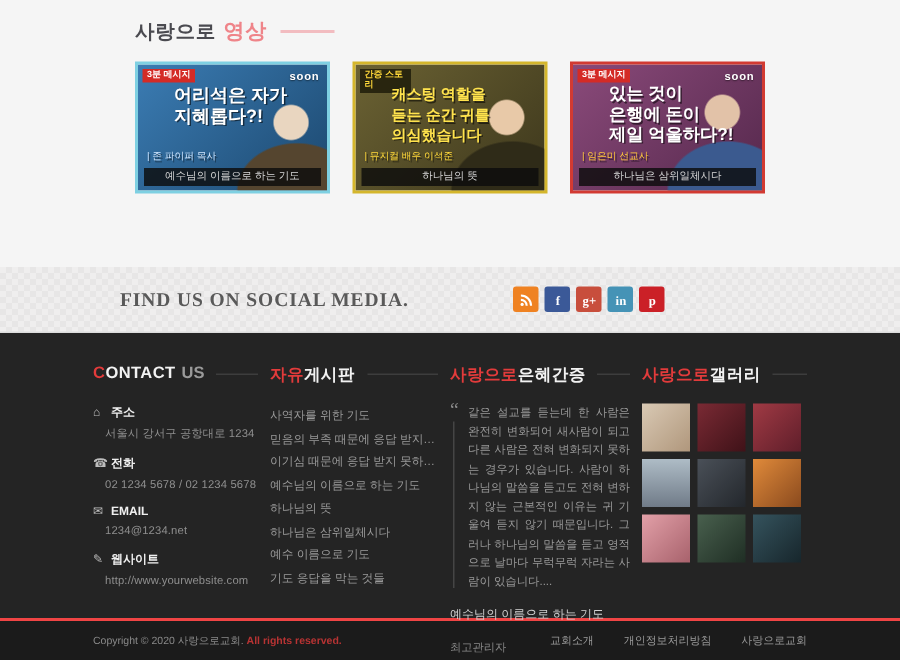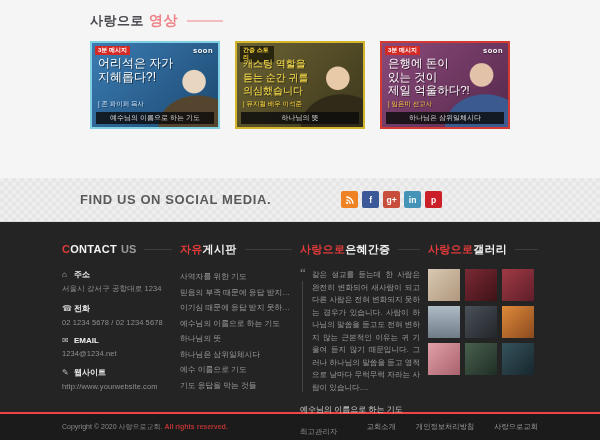--- a/index.html
+++ b/index.html
@@ -14,54 +14,54 @@
   .sec-head .t-line { width:36px; height:2px; background:#f2bcc0; margin-left:9px; }
 
   .cards { display:flex; margin-top:11px; }
   .card { position:relative; width:130px; height:88px; border:2px solid; margin-right:15px;
           overflow:hidden; cursor:pointer; }
   .badge { position:absolute; top:3px; left:3px; background:#d42b26; color:#fff;
            font-size:6px; font-weight:bold; padding:1px 3px; line-height:7px; }
   .badge.dark { background:rgba(28,26,8,.82); color:#ffd83a; max-width:34px; white-space:normal; }
   .channel { position:absolute; top:3px; right:5px; color:#fff; font-size:7.5px; font-weight:bold;
              letter-spacing:.5px; text-shadow:0 1px 1px rgba(0,0,0,.5); }
-  .vtitle { position:absolute; top:14px; left:6px; font-weight:normal; font-size:12px; line-height:13.5px;
+  .vtitle { position:absolute; top:14px; left:24px; font-weight:bold; font-size:12px; line-height:13.5px;
             text-shadow:1px 1px 0 rgba(0,0,0,.55); }
   .speaker { position:absolute; left:6px; bottom:18px; font-size:6.5px; text-shadow:1px 1px 0 rgba(0,0,0,.5); }
   .cap { position:absolute; left:4px; right:4px; bottom:3px; height:12px; background:rgba(12,12,12,.82);
          color:#d9d9d9; font-size:7px; line-height:12px; text-align:center; }
 
   
   .social { height:44px; background-color:#efeeee;
     background-image:
       linear-gradient(45deg,#e7e6e6 25%,transparent 25%,transparent 75%,#e7e6e6 75%),
       linear-gradient(45deg,#e7e6e6 25%,transparent 25%,transparent 75%,#e7e6e6 75%);
     background-size:8px 8px; background-position:0 0,4px 4px;
     display:flex; align-items:center; border-bottom:1px solid #dcdcdc; }
-  .social-inner { width:490px; margin:5px auto; display:flex; align-items:center; }
+  .social-inner { width:490px; margin:5px auto; display:flex; align-items:center;font-family:Liberation Serif, serif; }
   .social-title { font-size:13px; font-weight:bold; color:#595959; letter-spacing:.6px; margin-left:25px; }
   .social-icons { display:flex; margin-left:70px; }
   .sbtn { width:17px; height:17px; border-radius:2px; margin-right:4px; display:flex;
           align-items:center; justify-content:center; color:#fff; font-size:8.5px; font-weight:bold;
           cursor:pointer; }
 
   
   .footer { height:190px; background:#242424; }
   .footer-inner { width:476px; margin:0 auto; padding-top:20px; display:grid;
                   grid-template-columns:110px 112px 120px 110px; column-gap:8px; }
   .col-head { display:flex; align-items:center; height:14px; margin-bottom:13px; }
   .col-head .accent { color:#e23b3b; font-weight:bold; font-size:11px; letter-spacing:.3px; }
   .col-head .rest { color:#f2f2f2; font-weight:bold; font-size:11px; letter-spacing:.3px; }
   .col-head .sub { color:#9a9a9a; font-weight:bold; font-size:11px; margin-left:4px; }
   .col-head .h-line { flex:1; height:1px; background:#3d3d3d; margin-left:8px; }
 
   .c-row { margin-bottom:9px; }
   .c-label { display:flex; align-items:center; color:#efefef; font-size:8px; font-weight:bold; margin-bottom:4px; }
   .c-label .ic { color:#bdbdbd; font-size:8px; width:12px; }
-  .c-value { color:#8f8f8f; font-size:7.5px; letter-spacing:.1px; }
+  .c-value { color:#8f8f8f; font-size:7.5px; letter-spacing:.1px;margin-left:8px; }
 
   .b-list { list-style:none; }
   .b-list li { color:#9a9a9a; font-size:7.8px; line-height:15.5px; white-space:nowrap; overflow:hidden;
                text-overflow:ellipsis; cursor:pointer; }
 
   .quote { position:relative; padding-left:12px; color:#9a9a9a; font-size:7.6px; line-height:12.5px;
            text-align:justify; }
   .quote::before { content:"\201C"; position:absolute; left:0; top:-2px; color:#8a8a8a; font-size:13px;
                    font-family:"Liberation Serif","DejaVu Serif",serif; }
   .quote::after { content:""; position:absolute; left:2px; top:12px; bottom:2px; width:1px; background:#454545; }
@@ -117,22 +117,22 @@
           <div>의심했습니다</div>
         </div>
         <div class="speaker" style=";color:#ffd83a">| 뮤지컬 배우 이석준</div>
         <div class="cap">하나님의 뜻</div>
       </div>
 
       <div class="card" style=";border-color:#d23a32;background:radial-gradient(circle at 79% 38%, #e2c2a8 0 10%, rgba(0,0,0,0) 11%),radial-gradient(ellipse at 82% 100%, #3b5a8f 0 27%, rgba(0,0,0,0) 28%),linear-gradient(135deg,#8a4a7a,#55284c)">
         <span class="badge">3분 메시지</span>
         <span class="channel">soon</span>
         <div class="vtitle" style=";color:#ffffff;font-size:11.5px">
+          <div>있는 것이</div>
           <div>은행에 돈이</div>
-          <div>있는 것이</div>
           <div>제일 억울하다?!</div>
         </div>
         <div class="speaker" style=";color:#ffc83a">| 임은미 선교사</div>
         <div class="cap">하나님은 삼위일체시다</div>
       </div>
 
     </div>
   </section>
 
   <section class="social">

